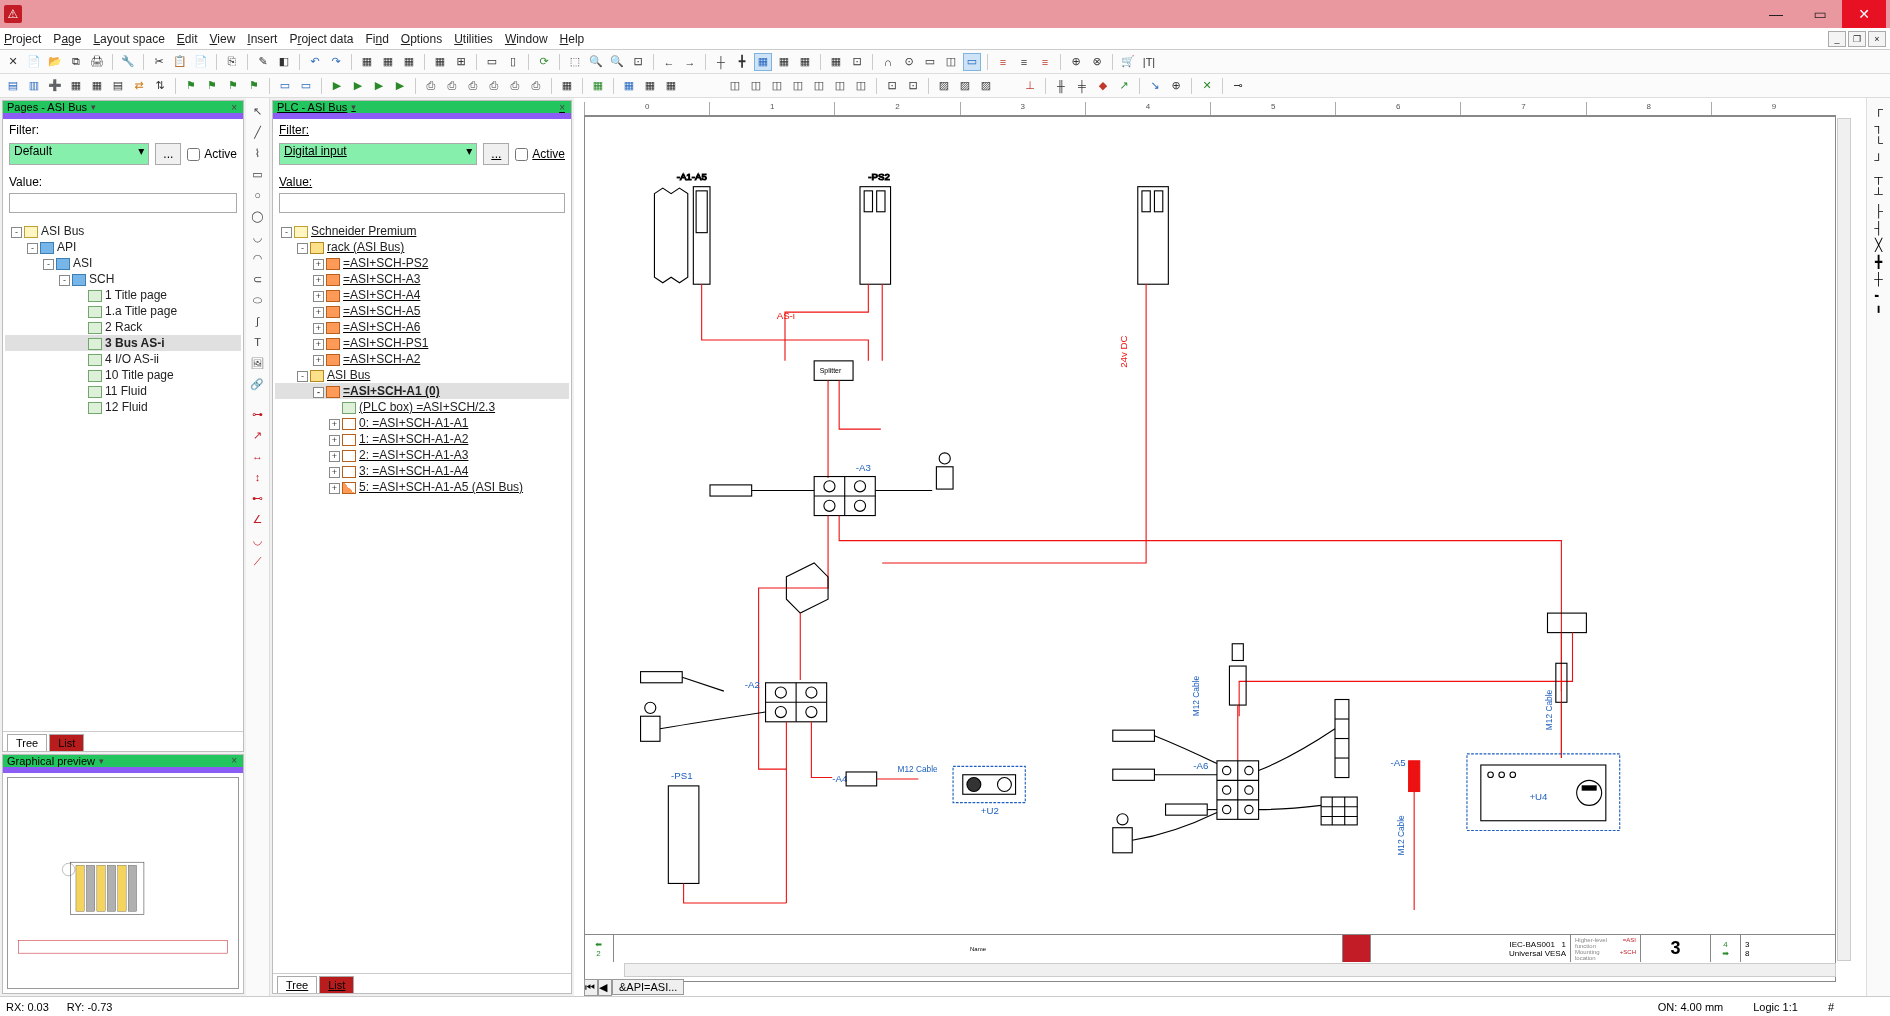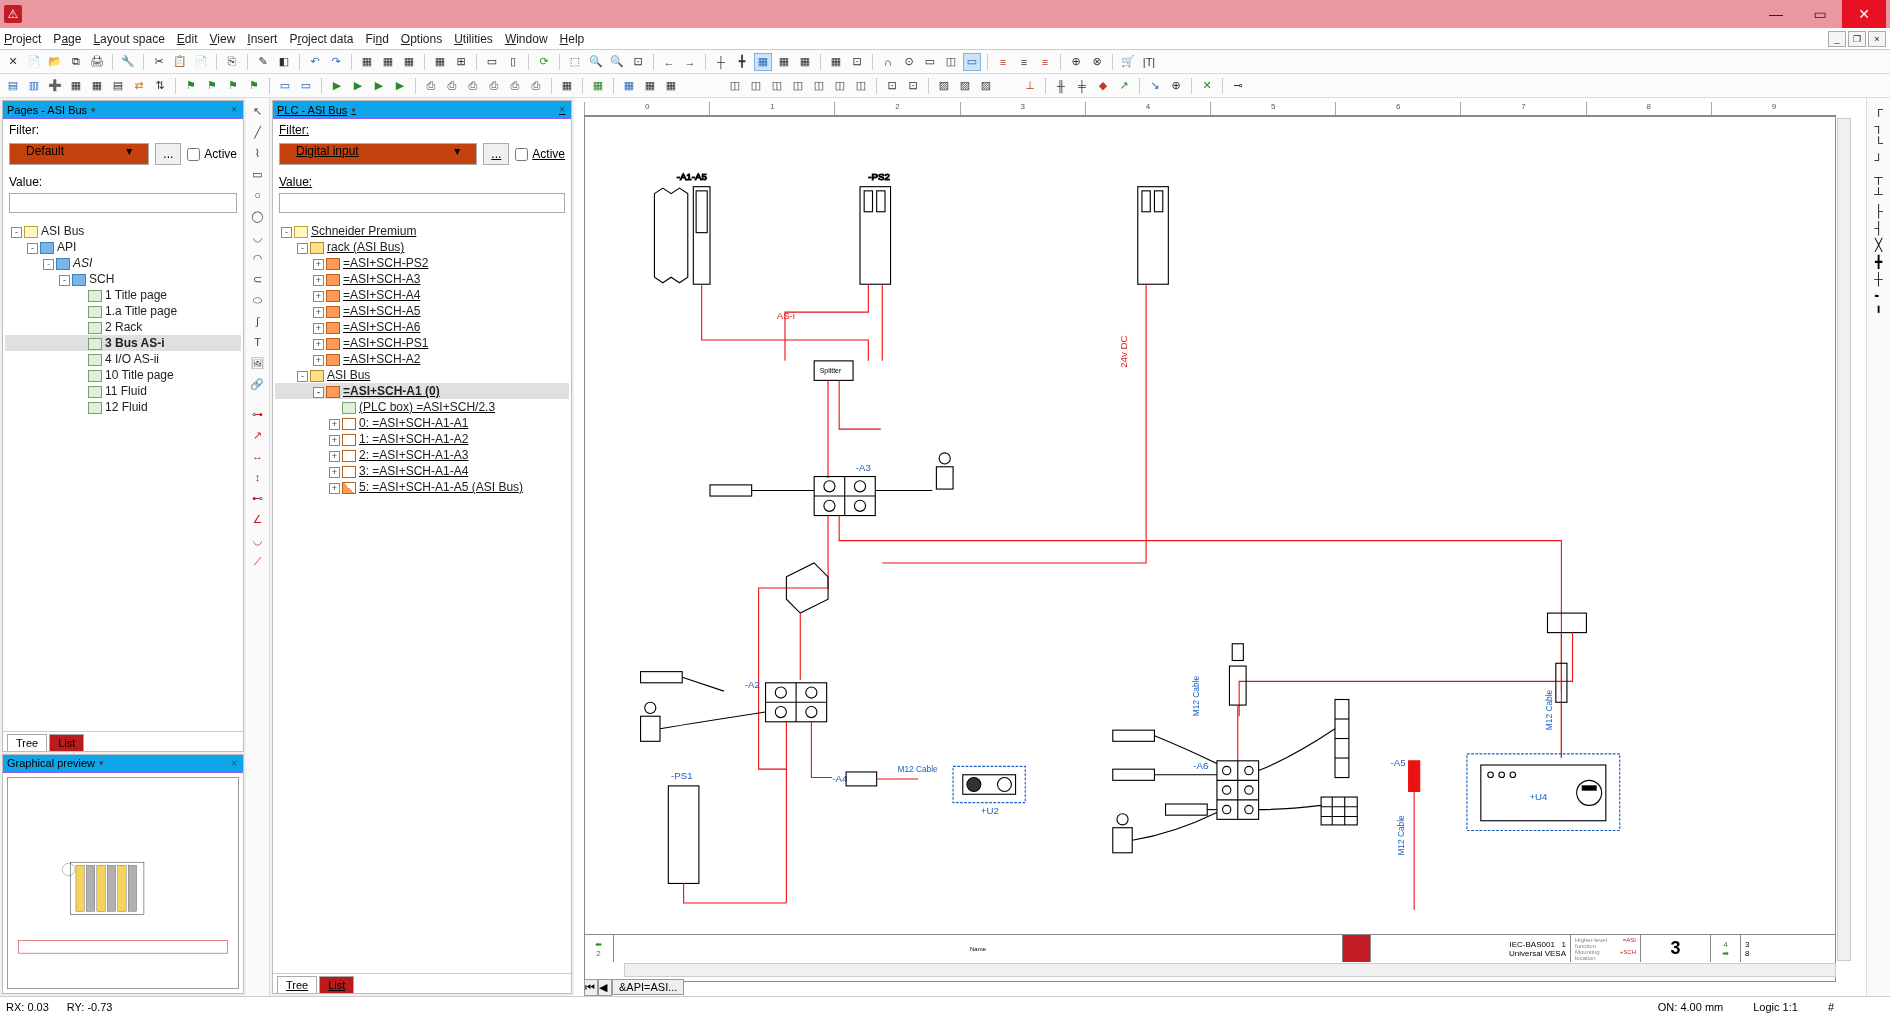--- a/index.html
+++ b/index.html
@@ -14,28 +14,28 @@
 .menubar span { cursor:default; }
 .menubar span u { text-decoration: underline; }
 .menubar .mdi-controls { margin-left:auto; display:flex; gap:2px; }
 .menubar .mdi-controls div { width:18px; height:16px; border:1px solid #aaa; font-size:9px; display:flex;align-items:center;justify-content:center; background:#f4f4f4;}
 .toolbar { height: 24px; background:#fbfbfb; border-bottom:1px solid #ddd; display:flex; align-items:center; padding:0 4px; gap:3px; }
 .tb-btn { width:18px; height:18px; border:1px solid transparent; display:flex; align-items:center; justify-content:center; font-size:11px; color:#333; cursor:default; background:transparent;}
 .tb-btn.blue{color:#2a6bbf;} .tb-btn.green{color:#2a8a2a;} .tb-btn.red{color:#c0392b;} .tb-btn.orange{color:#cb7b12;}
 .tb-sep { width:1px; height:16px; background:#ccc; margin:0 3px; }
 .main { flex:1; display:flex; overflow:hidden; }
 .panel { background:#fff; border:1px solid #bdbdbd; display:flex; flex-direction:column; }
-.panel-header { height:18px; background:#0ea5e9; border-bottom:1px solid #8b5cf6; font-size:11px; padding:2px 4px; display:flex; align-items:center;text-align:right; }
+.panel-header { height:18px; background:#22c55e; border-bottom:6px solid #8b5cf6; font-size:11px; padding:2px 4px; display:flex; align-items:center;text-align:right; }
 .panel-header .close-x { margin-left:auto; font-size:10px; color:#444; padding:0 2px;}
 .panel-header .pin { font-size:9px; color:#444; margin-left:4px;}
 .left-col { width:246px; display:flex; flex-direction:column; gap:2px; padding:2px;}
 .mid-col { width:304px; display:flex; flex-direction:column; padding:2px;text-decoration:underline;}
 .filter-row{ padding:4px 6px; font-size:12px;}
 .filter-controls{ display:flex; gap:6px; align-items:center; padding:2px 6px 6px;}
-.filter-controls select, .filter-controls .sel { flex:1; height:22px; border:1px solid #aaa; padding:0 16px; font-size:12px; background:#c2410c;}
+.filter-controls select, .filter-controls .sel { flex:1; height:22px; border:1px solid #aaa; padding:0 4px; font-size:12px; background:#86efac;}
 .filter-controls .dots{ width:26px; height:22px; border:1px solid #aaa; text-align:center; line-height:20px; background:#f0f0f0;}
 .filter-controls label{ display:flex; align-items:center; gap:4px; font-size:12px;}
 .value-input{ margin:0 6px 6px; height:20px; border:1px solid #aaa;}
 .tree { flex:1; overflow:auto; padding:4px 2px; font-size:12px; color:#222;}
 .tree div { padding:1px 0 1px 4px; white-space:nowrap; cursor:default;}
 .tree .sel { background:#e0e0e0; font-weight:bold;}
 .tree .exp { display:inline-block; width:11px; height:11px; border:1px solid #888; text-align:center; line-height:9px; font-size:9px; margin-right:2px; background:#fff; color:#444;}
 .tree .ico { display:inline-block; width:14px; height:12px; margin-right:3px; vertical-align:middle;}
 .ico.db{background:#fff6c4;border:1px solid #c0a030;} .ico.fold{background:#ffe08a;border:1px solid #b38a20;}
 .ico.box{background:#79b6e8;border:1px solid #3a7fb8;} .ico.pg{background:#dff0d8;border:1px solid #6fa76f;}
@@ -253,21 +253,21 @@
         <label>
             <input type="checkbox" style="">
             <span>Active</span>
           </label>
       </div>
       <div class="filter-row">Value:</div>
       <div class="value-input"></div>
       <div class="tree" id="pages-tree">
           <div style="padding-left: 6px;"><span class="exp">-</span><span class="ico db"></span>ASI Bus</div>
           <div style="padding-left: 22px;"><span class="exp">-</span><span class="ico box"></span>API</div>
-          <div style="padding-left: 38px; font-style: italic;"><span class="exp">-</span><span class="ico box"></span>ASI</div>
+          <div style="padding-left: 38px;"><span class="exp">-</span><span class="ico box"></span>ASI</div>
           <div style="padding-left: 54px;"><span class="exp">-</span><span class="ico box"></span>SCH</div>
           <div style="padding-left: 70px;"><span style="display:inline-block;width:13px;"></span><span class="ico pg"></span>1 Title page</div>
           <div style="padding-left: 70px;"><span style="display:inline-block;width:13px;"></span><span class="ico pg"></span>1.a Title page</div>
           <div style="padding-left: 70px;"><span style="display:inline-block;width:13px;"></span><span class="ico pg"></span>2 Rack</div>
           <div class="sel" style="padding-left: 70px;"><span style="display:inline-block;width:13px;"></span><span class="ico pg"></span>3 Bus AS-i</div>
           <div style="padding-left: 70px;"><span style="display:inline-block;width:13px;"></span><span class="ico pg"></span>4 I/O AS-ii</div>
           <div style="padding-left: 70px;"><span style="display:inline-block;width:13px;"></span><span class="ico pg"></span>10 Title page</div>
           <div style="padding-left: 70px;"><span style="display:inline-block;width:13px;"></span><span class="ico pg"></span>11 Fluid</div>
           <div style="padding-left: 70px;"><span style="display:inline-block;width:13px;"></span><span class="ico pg"></span>12 Fluid</div>
         </div>

